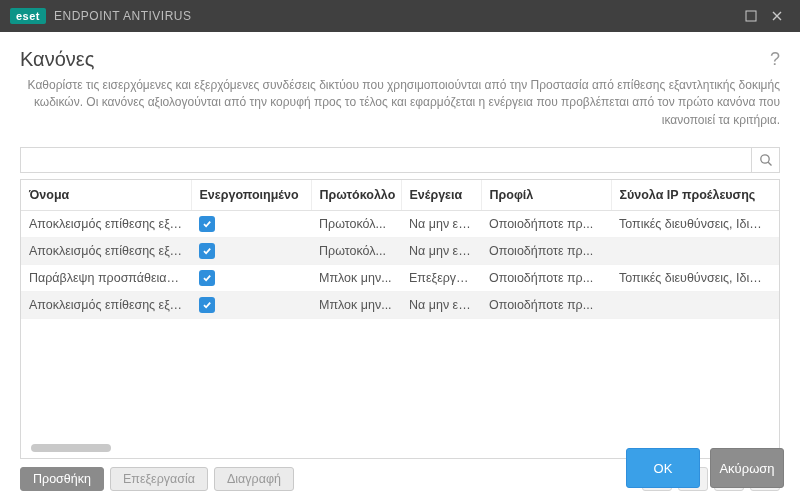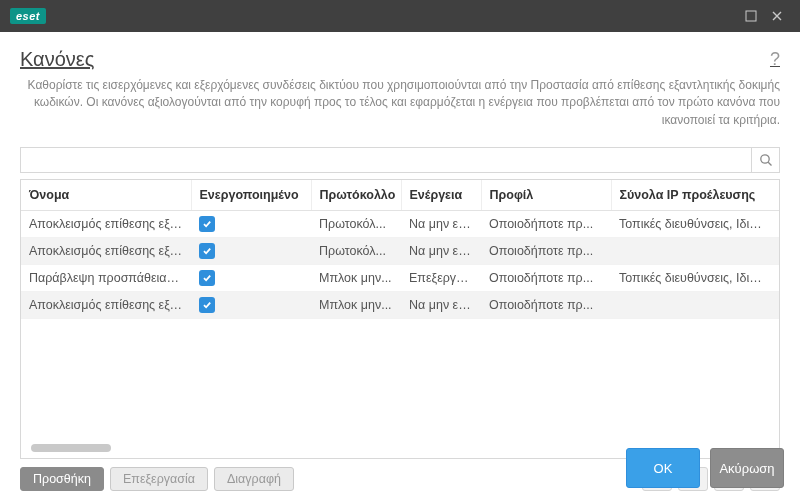--- a/index.html
+++ b/index.html
@@ -1,24 +1,24 @@
 <!DOCTYPE html>
 <html><head>
 <meta charset="utf-8">
 <style>
   * { box-sizing: border-box; margin: 0; padding: 0; }
   html, body { width: 800px; height: 500px; font-family: "Segoe UI", Arial, sans-serif; font-size: 13px; color: #4a4a4a; background: #fff; overflow: hidden; }
-  .titlebar { height: 28px; background: #404040; display: flex; align-items: center; padding: 16px 10px; color: #d0d0d0; font-style: italic; }
+  .titlebar { height: 28px; background: #404040; display: flex; align-items: center; padding: 16px 10px; color: #d0d0d0; }
   .brand-badge { background: #0d9488; color:#fff; font-weight: bold; font-size: 11px; padding: 2px 6px; border-radius: 2px; margin-right: 8px; letter-spacing: 0.5px; }
   .brand-name { color: #bdbdbd; font-size: 12px; letter-spacing: 0.5px; }
   .titlebar-spacer { flex: 1; }
   .title-ctrl { width: 26px; height: 20px; display:flex; align-items:center; justify-content:center; color:#c9c9c9; }
   .title-ctrl svg { display:block; }
   .content { padding: 16px 20px 0 20px; }
-  .heading-row { display:flex; align-items:center;text-decoration:underline; }
+  .heading-row { display:flex; align-items:center; }
   .page-title { font-size: 20px; color:#444; font-weight: 400; flex:1; }
   .help { color:#999; font-size:18px; cursor:default; }
   .desc { margin-top: 6px; font-size: 12px; color:#888; line-height: 1.45; text-align: right; }
   .search-wrap { margin-top: 18px; display:flex; border:1px solid #d8d8d8; height: 26px; background:#fff; }
   .search-input { flex:1; border:none; outline:none; padding: 0 8px; font-size:13px; color:#333; }
   .search-btn { width: 28px; border-left:1px solid #d8d8d8; display:flex; align-items:center; justify-content:center; color:#888; }
   .table-wrap { border:1px solid #d8d8d8; margin-top: 6px; height: 280px; display:flex; flex-direction:column; }
   table { width: 100%; border-collapse: collapse; table-layout: fixed; }
   thead th { text-align:left; font-weight:600; font-size:12.5px; color:#333; padding: 8px 8px; border-bottom:1px solid #e2e2e2; border-right:1px solid #eee; background:#fff; }
   thead th:last-child { border-right:none; }
@@ -42,20 +42,21 @@
   .footer { position:absolute; right:16px; bottom:12px; display:flex; gap:10px; }
   .fbtn { min-width:74px; height:40px; border-radius:3px; display:flex; align-items:center; justify-content:center; font-size:13px; }
   .fbtn.ok { background:#3aa0e8; color:#fff; border:1px solid #2f8fdc; }
   .fbtn.cancel { background:#8d8d8d; color:#fff; border:1px solid #7f7f7f; }
 </style>
 </head>
 <body>
 
 <div class="titlebar">
   <span class="brand-badge">eset</span>
+  <span class="brand-name">ENDPOINT ANTIVIRUS</span>
   <div class="titlebar-spacer"></div>
   <div class="title-ctrl">
     <svg width="12" height="12" viewBox="0 0 12 12">
         <rect x="1" y="1" width="10" height="10" fill="none" stroke="#c9c9c9" stroke-width="1"></rect>
       </svg>
   </div>
   <div class="title-ctrl">
     <svg width="12" height="12" viewBox="0 0 12 12">
         <path d="M2 2 L10 10 M10 2 L2 10" stroke="#c9c9c9" stroke-width="1.4"></path>
       </svg>

